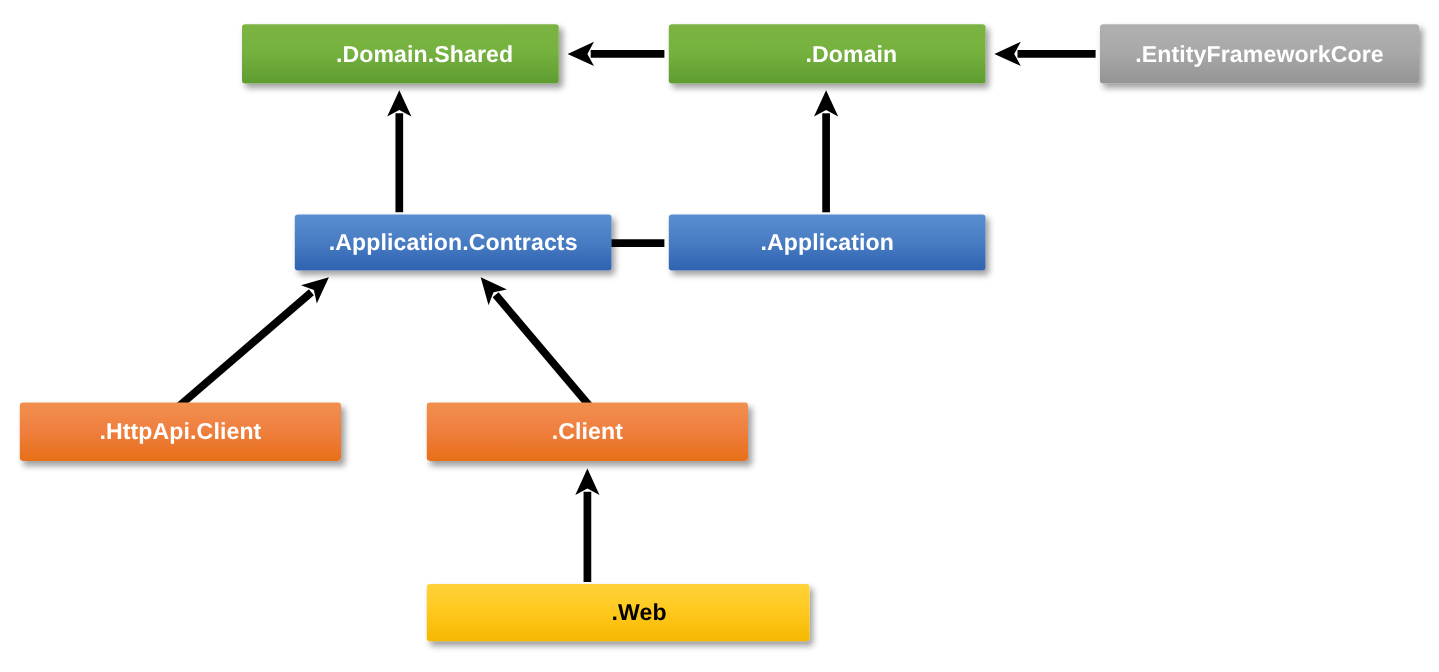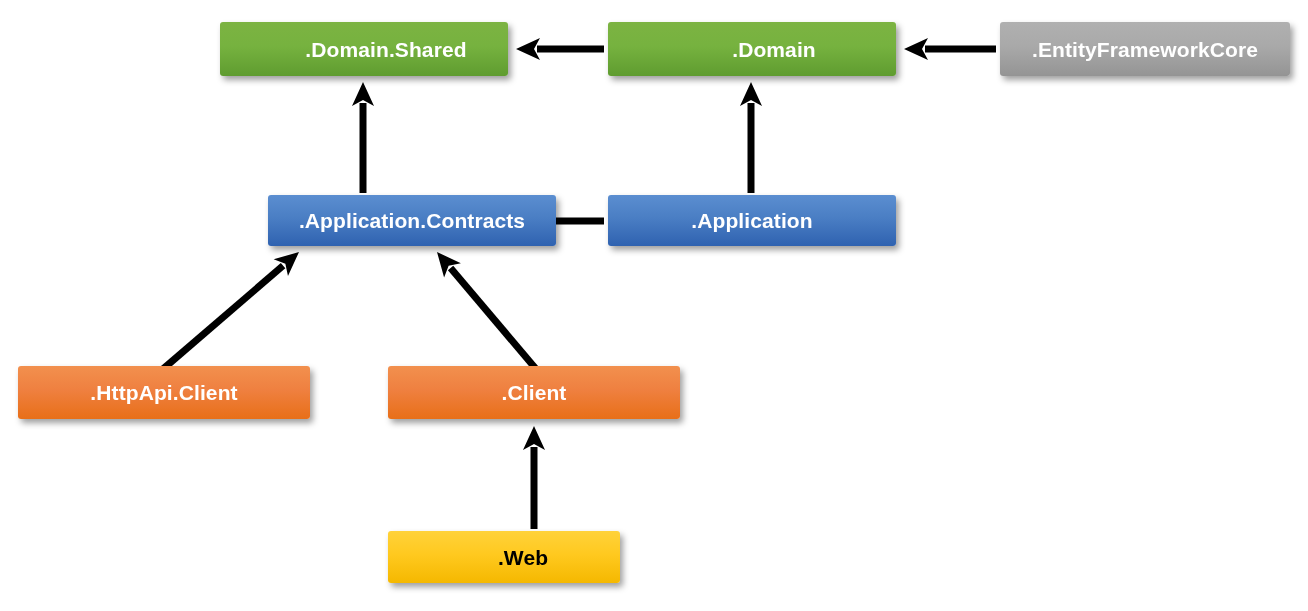--- a/index.html
+++ b/index.html
@@ -129,18 +129,18 @@
       </div>
       <div class="node theme-blue" style="left: 608px; top: 195px; width: 288px; height: 51px;">
         <span class="node-label">.Application</span>
       </div>
       <div class="node theme-orange" style="left: 18px; top: 366px; width: 292px; height: 53px;">
         <span class="node-label">.HttpApi.Client</span>
       </div>
       <div class="node theme-orange" style="left: 388px; top: 366px; width: 292px; height: 53px;">
         <span class="node-label">.Client</span>
       </div>
-      <div class="node theme-yellow" style="left: 388px; top: 531px; width: 232px; height: 52px; padding-left: 38px;">
+      <div class="node theme-yellow" style="left: 388px; top: 531px; width: 348px; height: 52px; padding-left: 38px;">
         <span class="node-label">.Web</span>
       </div>
     </div>
 
 </div>
 
 </body></html>

